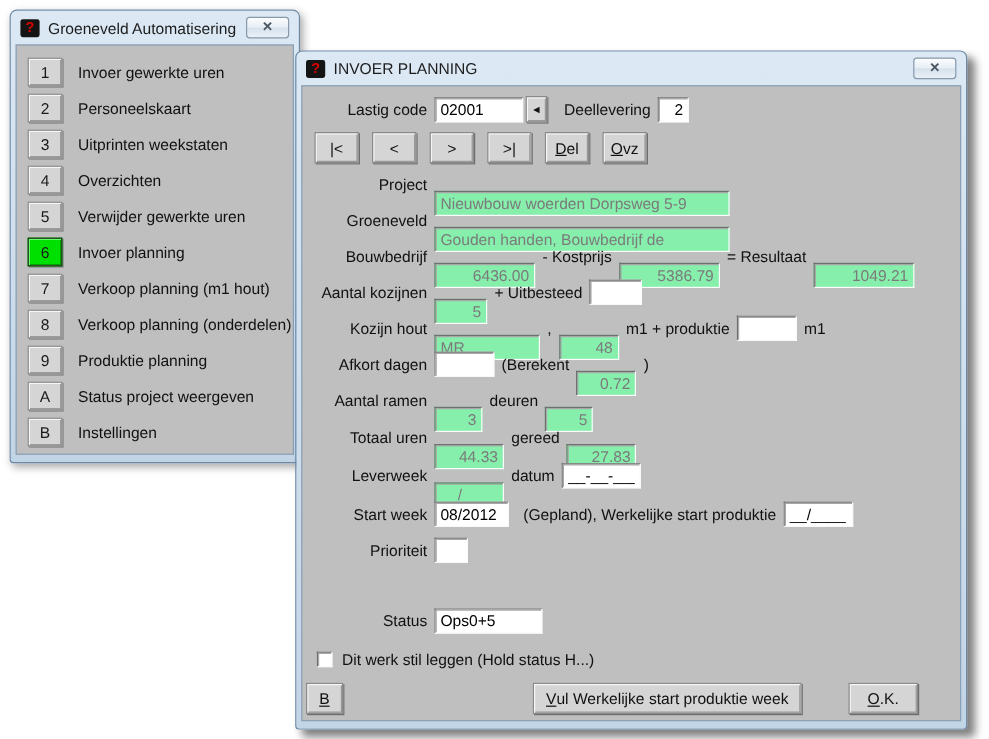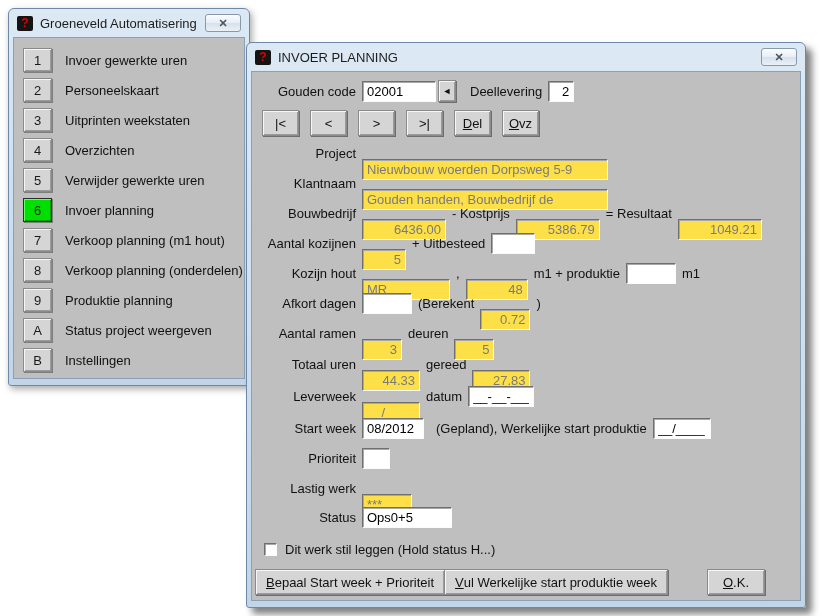--- a/index.html
+++ b/index.html
@@ -33,24 +33,24 @@
   
   .dialog-window { left:246px; top:42px; width:560px; height:566px; box-shadow:6px 6px 7px rgba(0,0,0,0.5); z-index:2; }
   .dialog-body { height:530px; }
   .row { position:absolute; left:0; width:100%; height:22px; display:flex; align-items:center; font-size:13px; color:#111; }
   .lbl { width:104px; flex:none; text-align:right; margin-right:6px; white-space:nowrap; }
   .lbl-inline { margin:0 6px; white-space:nowrap; }
 
   .field { height:21px; padding:1px 4px; border:1px solid; border-color:#6f6f6f #fbfbfb #fbfbfb #6f6f6f;
            background:#fff; color:#000; font-family:"Liberation Sans", sans-serif; font-size:13px;
            box-shadow:inset 1px 1px 0 #a8a8a8; }
-  .field:disabled, .field.ro { background:#fde047; color:#7b7b7b;margin-top:33px; }
+  .field:disabled, .field.ro { background:#86efac; color:#7b7b7b;margin-top:33px; }
   .num { text-align:right; }
   .w26{width:26px}.w28{width:28px}.w40{width:40px}.w42{width:50px}.w44{width:44px}
-  .w50{width:62px}.w58{width:58px}.w62{width:62px}.w66{width:66px}.w74{width:74px}
+  .w50{width:50px}.w58{width:58px}.w62{width:62px}.w66{width:66px}.w74{width:74px}
   .w84{width:84px}.w88{width:88px}.w90{width:90px}.w246{width:246px}
 
   .btn { background:#d5d5d5; border:1px solid #8a8a8a; color:#111;
          box-shadow:inset 1px 1px 0 #f6f6f6, inset -1px -1px 0 #9a9a9a, 1px 1px 0 #6e6e6e;
          font-family:"Liberation Sans", sans-serif; font-size:13px; display:flex; align-items:center; justify-content:center; }
   .spin-btn { width:18px; height:22px; margin-left:2px; font-size:9px; }
   .nav-btn { position:absolute; width:37px; height:26px; top:0; }
   .foot-btn { position:absolute; height:26px; top:0; padding:0 10px; white-space:nowrap; }
   .u { text-decoration:underline; }
 
@@ -122,21 +122,21 @@
     <div class="titlebar">
       <span class="app-icon">?</span>
       <span class="title-text">INVOER PLANNING</span>
       <span class="close-btn">
         <span class="x-glyph">✕</span>
       </span>
     </div>
     <div class="window-body dialog-body">
 
       <div class="row" style="top:8px">
-        <span class="lbl">Gouden code</span>
+        <span class="lbl">Lastig code</span>
         <input class="field w74" value="02001" style="">
         <button class="btn spin-btn">
           <span>◄</span>
         </button>
         <span class="lbl-inline" style="margin-left:14px">Deellevering</span>
         <input class="field w26 num" value="2" style="">
       </div>
 
       <div class="row" style="top:38px;height:26px">
         <button class="btn nav-btn" style="left:10px">|&lt;</button>
@@ -152,21 +152,21 @@
             <span>vz</span>
           </button>
       </div>
 
       <div class="row" style="top:70px">
         <span class="lbl">Project</span>
         <input class="field ro w246" disabled="" value="Nieuwbouw woerden Dorpsweg 5-9" style="">
       </div>
 
       <div class="row" style="top:100px">
-        <span class="lbl">Klantnaam</span>
+        <span class="lbl">Groeneveld</span>
         <input class="field ro w246" disabled="" value="Gouden handen, Bouwbedrijf de" style="">
       </div>
 
       <div class="row" style="top:130px">
         <span class="lbl">Bouwbedrijf</span>
         <input class="field ro w84 num" disabled="" value="6436.00" style="">
         <span class="lbl-inline">- Kostprijs</span>
         <input class="field ro w84 num" disabled="" value="5386.79" style="">
         <span class="lbl-inline">= Resultaat</span>
         <input class="field ro w84 num" disabled="" value="1049.21" style="">
@@ -223,39 +223,34 @@
         <input class="field w62" value="08/2012" style="">
         <span class="lbl-inline" style="margin-left:12px">(Gepland), Werkelijke start produktie</span>
         <input class="field w58" value="__/____" style="">
       </div>
 
       <div class="row" style="top:375px">
         <span class="lbl">Prioriteit</span>
         <input class="field w28" value="" style="">
       </div>
 
-      <div class="row" style="top:405px">
-        <span class="lbl">Lastig werk</span>
-        <input class="field ro w42" disabled="" value="***" style="">
-      </div>
 
       <div class="row" style="top:434px">
         <span class="lbl">Status</span>
         <input class="field w90" value="Ops0+5" style="">
       </div>
 
       <div class="row" style="top:466px">
         <span class="checkbox"></span>
         <span>Dit werk stil leggen (Hold status H...)</span>
       </div>
 
       <div class="row" style="top:497px;height:26px">
         <button class="btn foot-btn" style="left:3px">
             <span class="u">B</span>
-            <span>epaal Start week + Prioriteit</span>
           </button>
         <button class="btn foot-btn" style="left:192px">
             <span class="u">V</span>
             <span>ul Werkelijke start produktie week</span>
           </button>
         <button class="btn foot-btn" style="left:455px;width:58px">
             <span class="u">O</span>
             <span>.K.</span>
           </button>
       </div>

